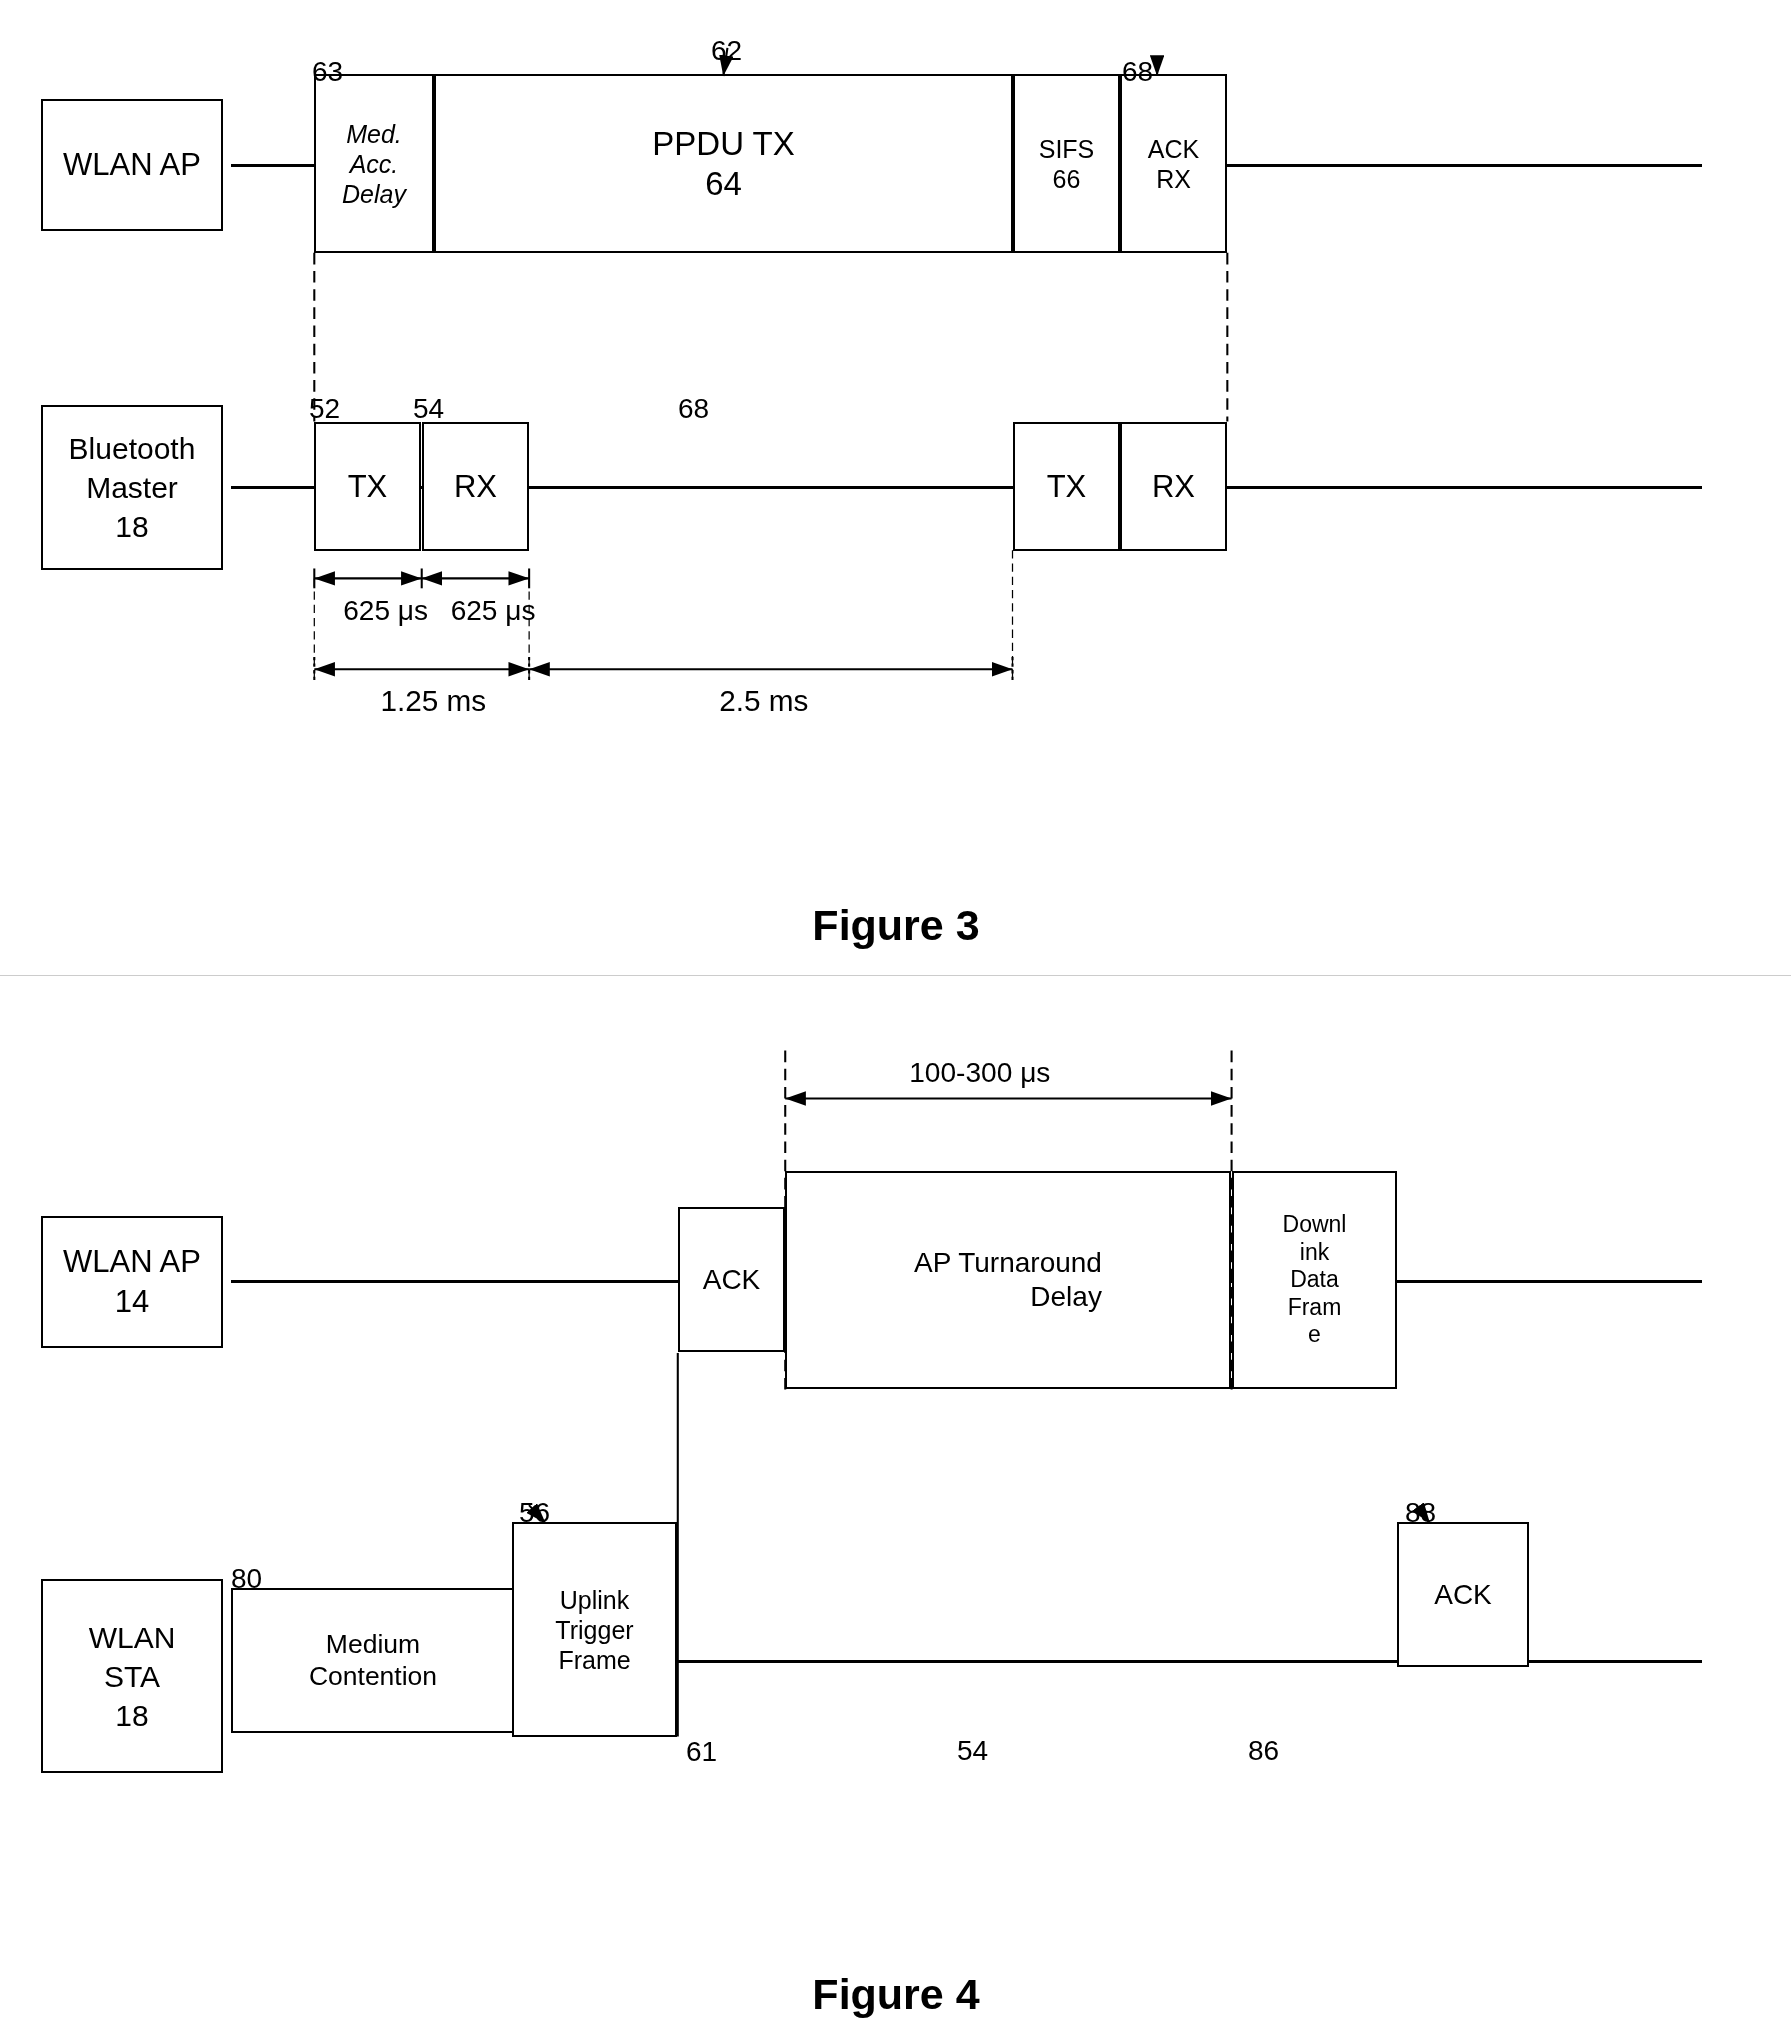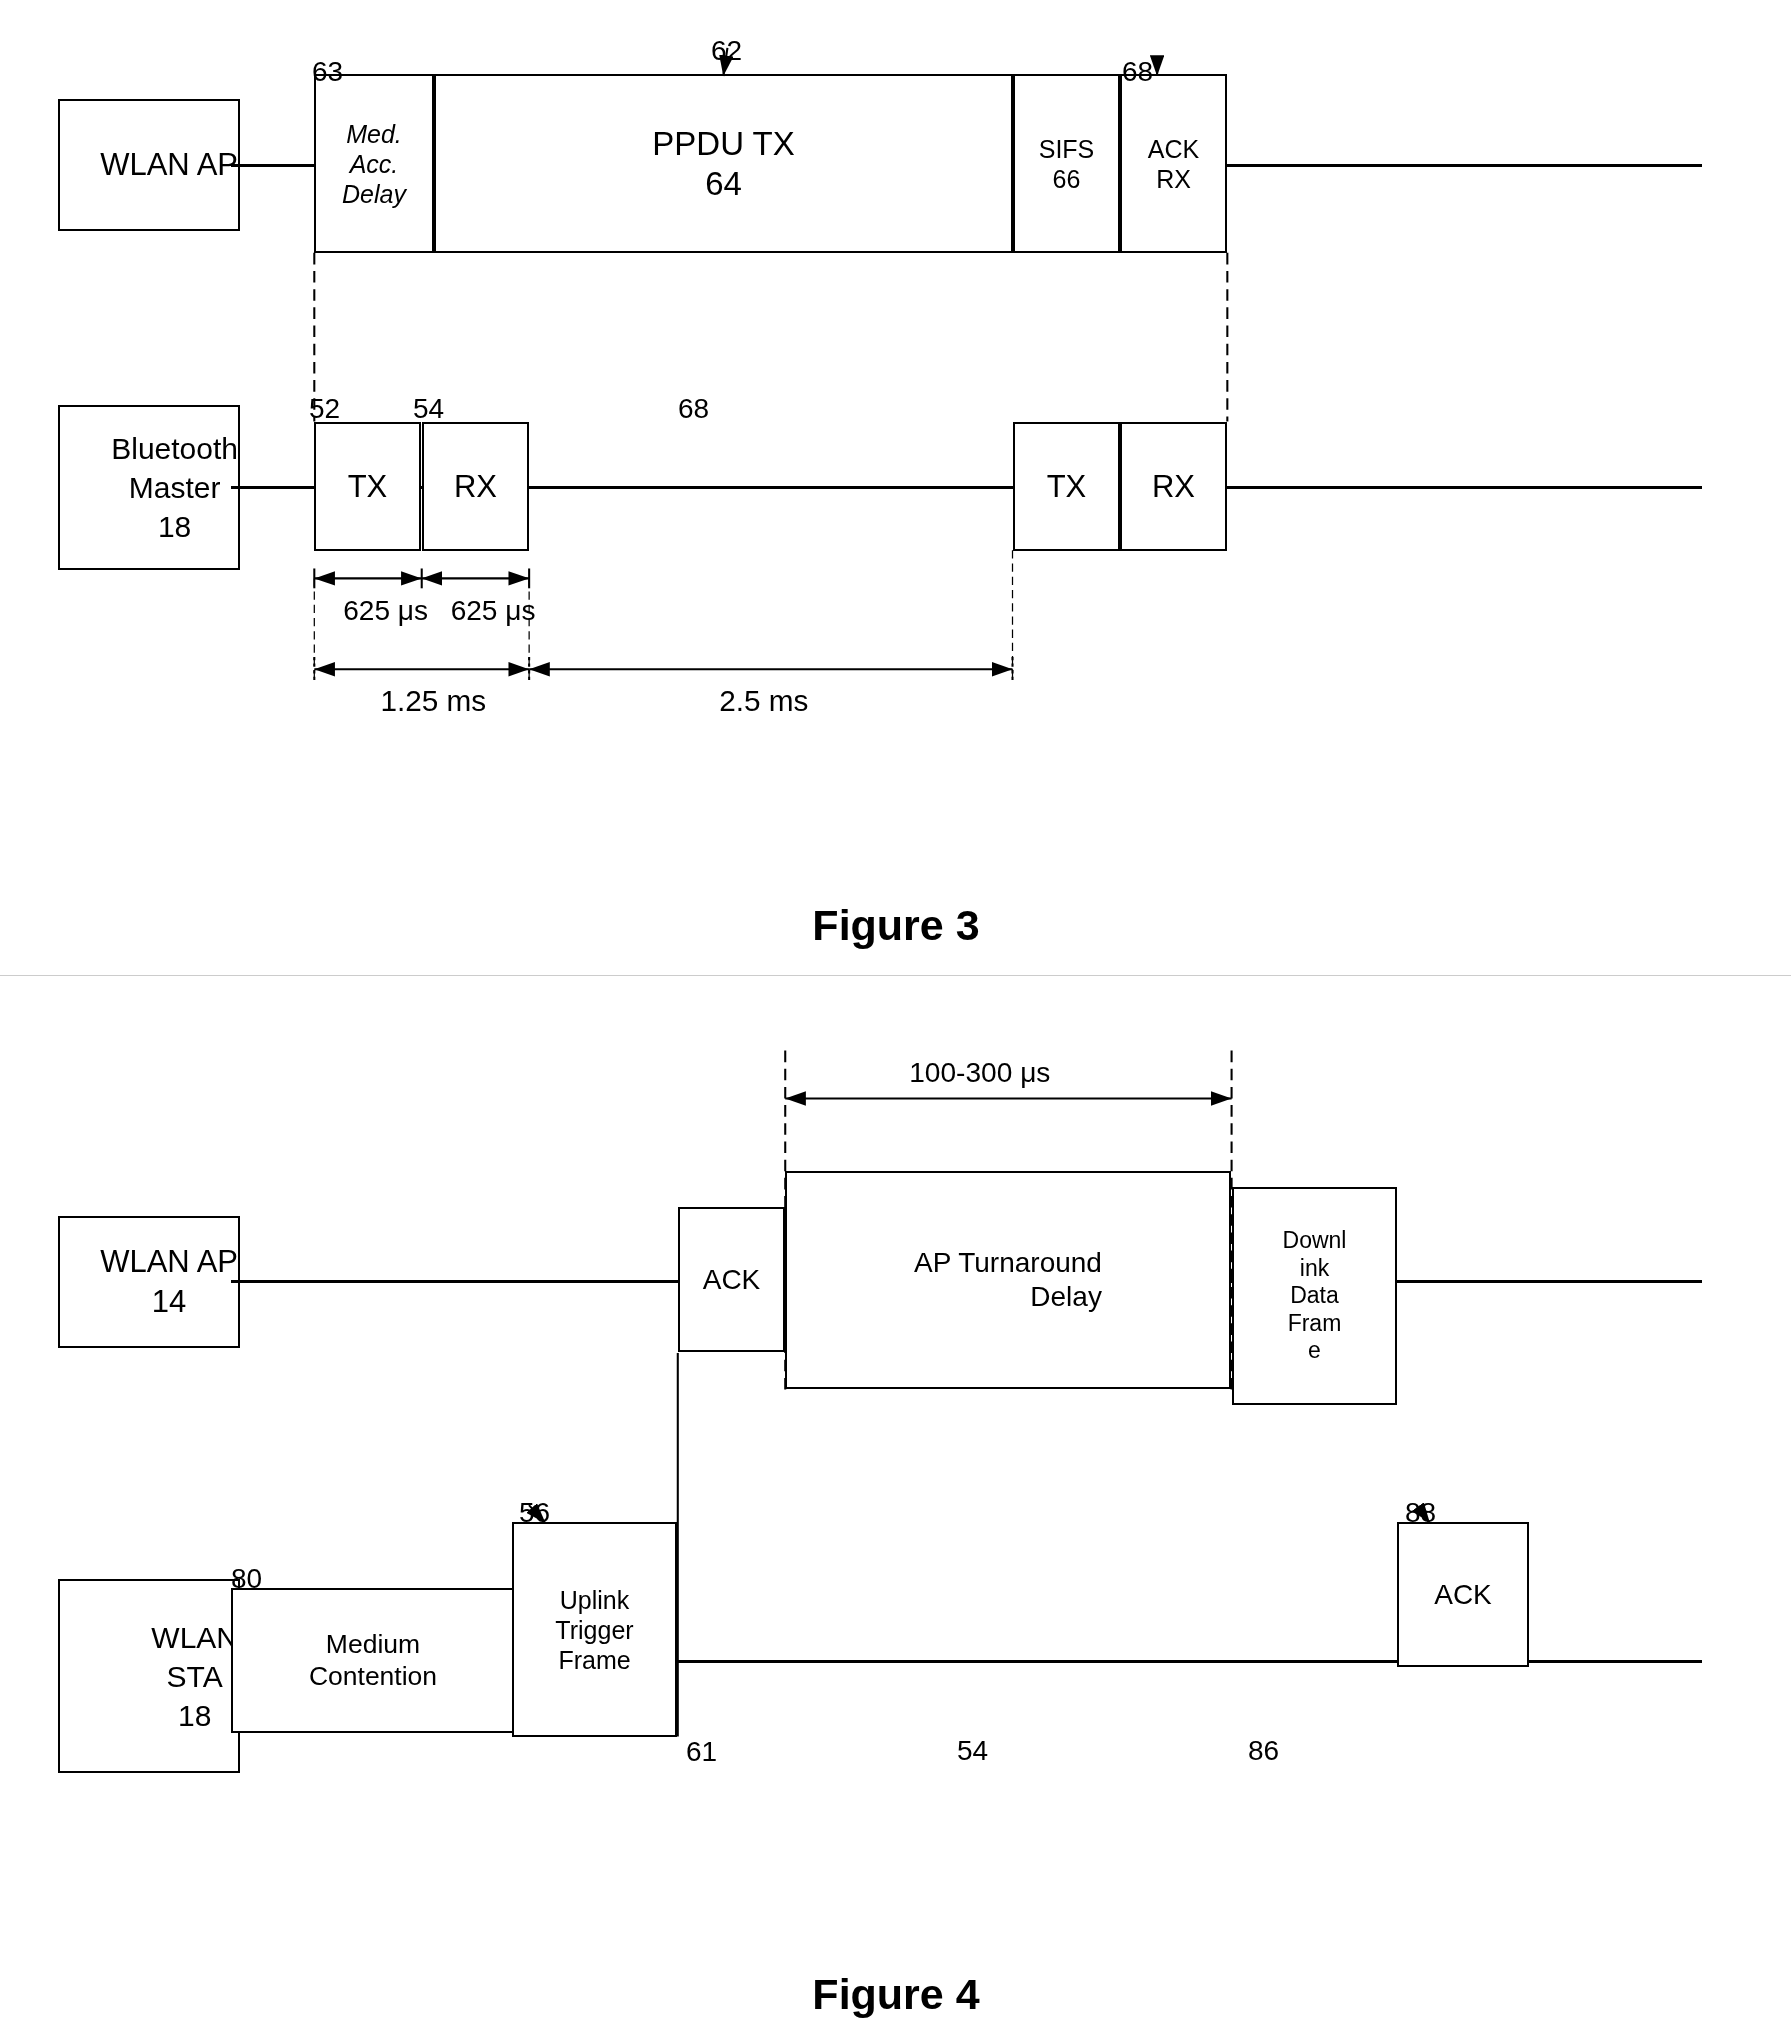--- a/index.html
+++ b/index.html
@@ -27,25 +27,24 @@
       font-size: 43px;
       font-weight: bold;
     }
 
     
     .label-box {
       position: absolute;
       border: 2.5px solid #000;
       display: flex;
       align-items: center;
-      justify-content: flex-end;
+      justify-content: center;
       text-align: center;
       font-size: 31px;
       line-height: 1.3;
-      margin-left: 17px;
     }
 
     
     .timeline-line {
       position: absolute;
       height: 2.5px;
       background: #000;
     }
 
     
@@ -239,21 +238,21 @@
   </div>
 
   <div class="sig-block" style="left:678px; top:231px; width:107px; height:145px; font-size:28px;">
     ACK
   </div>
 
   <div class="sig-block" style="left:785px; top:195px; width:446px; height:218px; font-size:28px; text-align:right;">
     AP Turnaround<br>Delay
   </div>
 
-  <div class="sig-block" style="left:1232px; top:195px; width:165px; height:218px; font-size:23px; text-align:center;margin-top:16px;">
+  <div class="sig-block" style="left:1232px; top:195px; width:165px; height:218px; font-size:23px; text-align:center;">
     Downl<br>ink<br>Data<br>Fram<br>e
   </div>
 
   <div class="sig-block" style="left:1397px; top:546px; width:132px; height:145px; font-size:28px;">
     ACK
   </div>
 
   <div class="annotation" style="left:231px; top:587px;">
     <span>80</span>
   </div>

